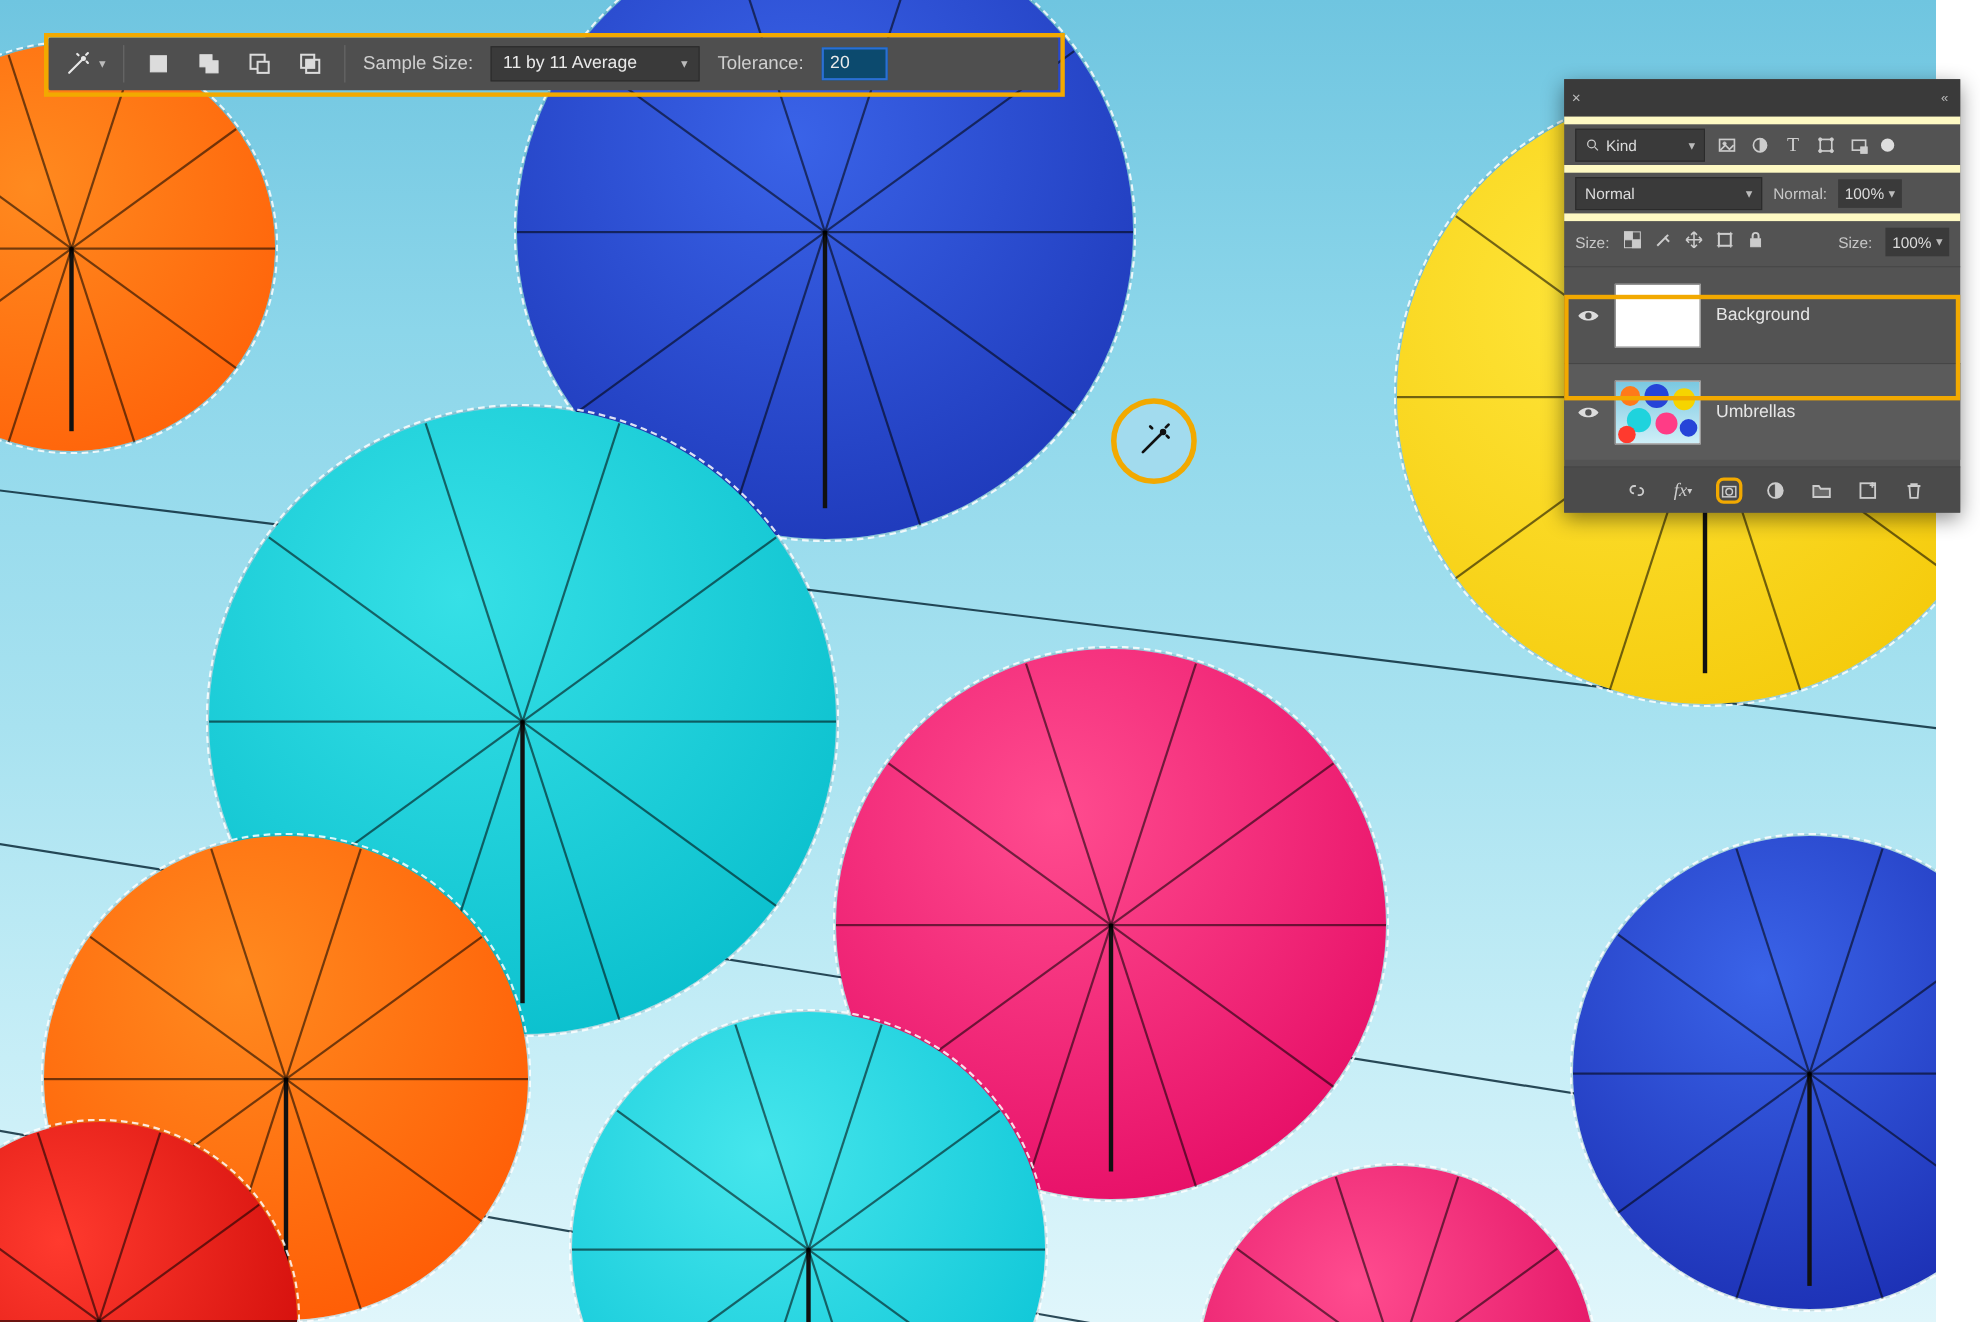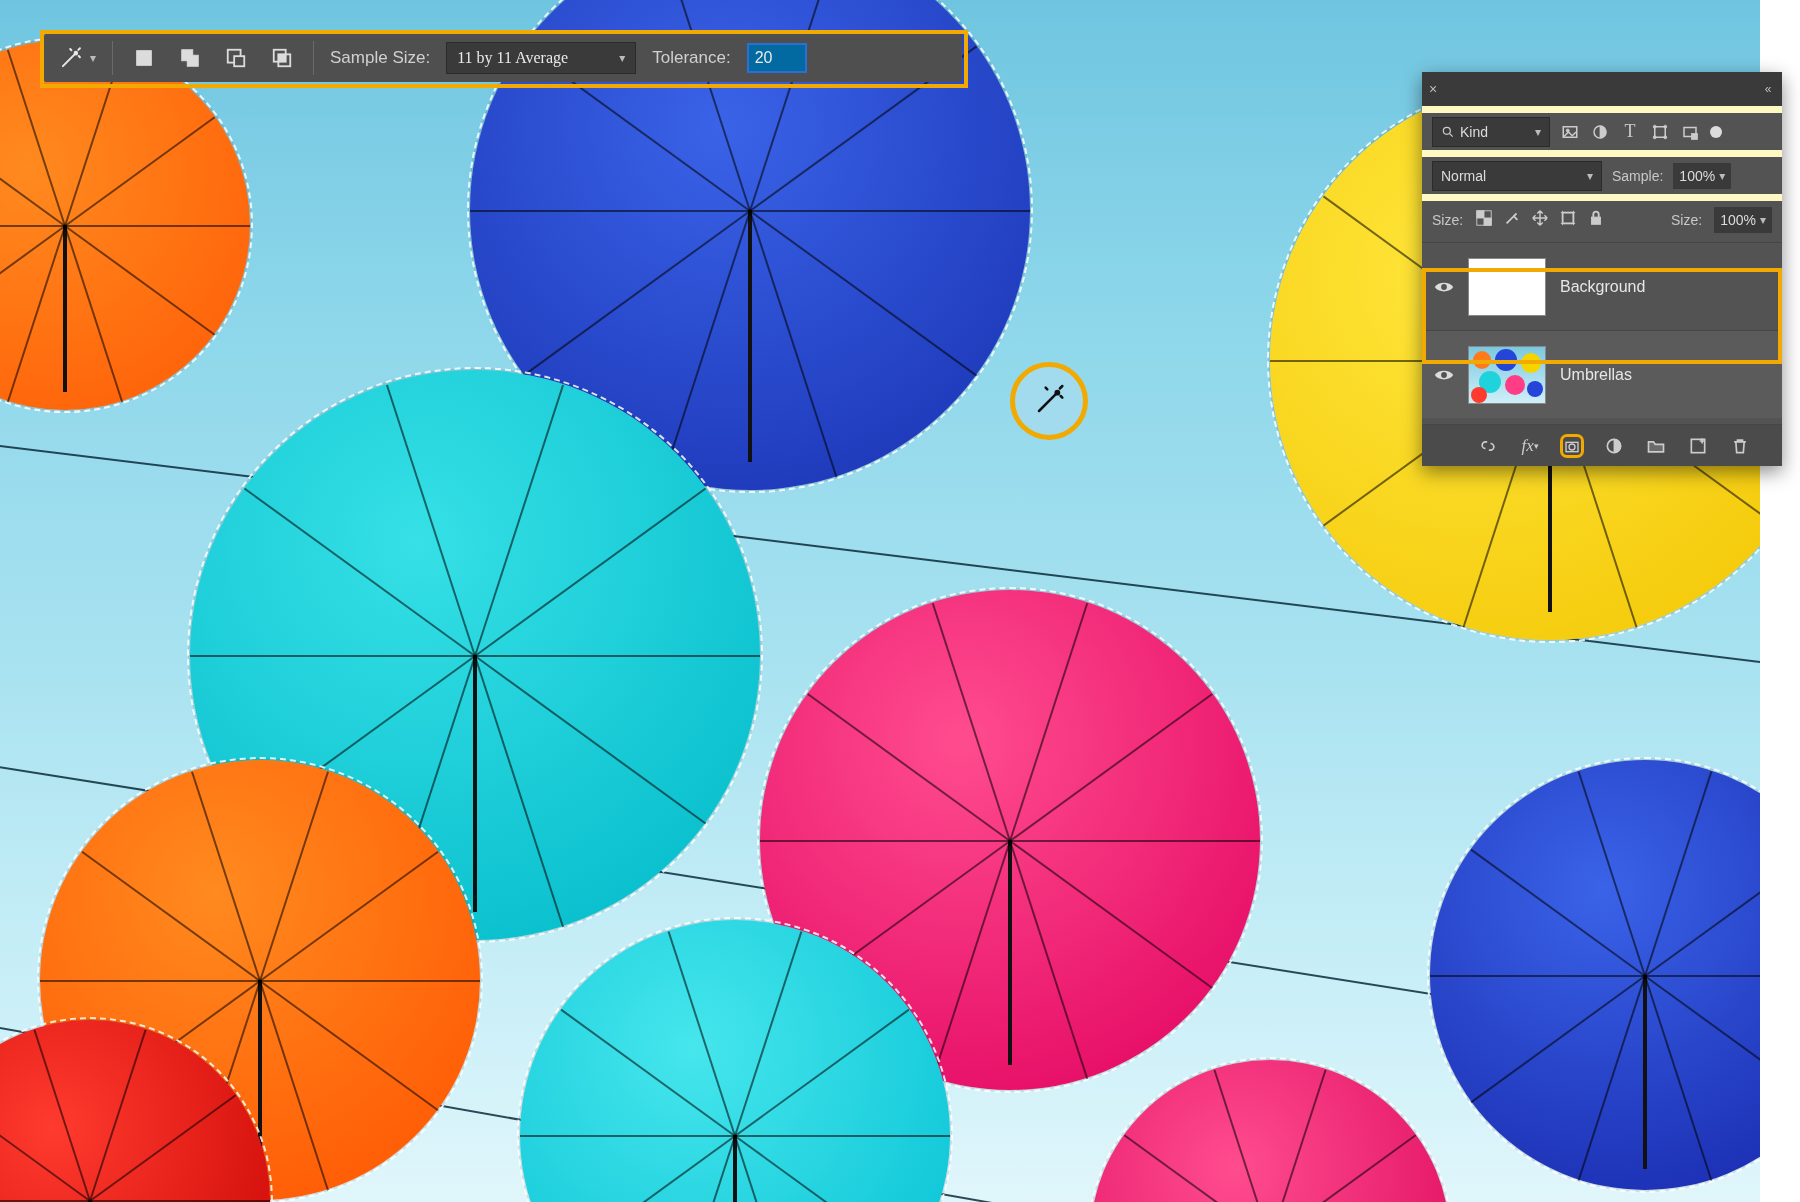--- a/index.html
+++ b/index.html
@@ -70,24 +70,24 @@
   .vsep { width:1px; height:34px; background:#6a6a6a; }
 
   .ico-btn { width:30px; height:30px; display:flex; align-items:center; justify-content:center; cursor:pointer; }
   .ico-btn svg { width:22px; height:22px; stroke:#dcdcdc; fill:#dcdcdc; }
 
   .label { color:#d0d0d0; white-space:nowrap; }
   .select {
     display:flex; align-items:center; justify-content:space-between;
     background:#3a3a3a; height:32px; padding:0 10px;
     min-width:190px; font-size:16px; color:#eaeaea;
-    border:1px solid #2b2b2b; cursor:pointer;font-family:Liberation Serif, serif;
+    border:1px solid #2b2b2b; cursor:pointer;
   }
   .tol-input {
-    width:60px; height:30px; background:#0369a1; color:#eaeaea;
+    width:60px; height:30px; background:#0c4a6e; color:#eaeaea;
     border:2px solid #2b6fd4; text-align:left; padding:0 6px; font-size:16px;
   }
 
   
   .layers-panel {
     position:absolute; right:18px; top:72px;
     width:360px; background:#535353; color:#dcdcdc;
     font-size:15px; box-shadow:0 6px 18px rgba(0,0,0,.45);
   }
   .panel-tabrow {
@@ -429,21 +429,21 @@
         </span>
       <span style="width:12px;height:12px;border-radius:50%;background:#ddd;align-self:center;"></span>
     </div>
   </div>
 
   <div class="panel-row">
     <div class="mini-select" style="max-width:170px">
       <span>Normal</span>
       <span class="caret">▾</span>
     </div>
-    <span class="pill-label">Sample:</span>
+    <span class="pill-label">Normal:</span>
     <div class="pct-box">
       <span>100%</span>
       <span class="caret">▾</span>
     </div>
   </div>
 
   <div class="panel-row lock-row">
     <span class="pill-label">Size:</span>
     <div class="icons">
       <span><svg viewBox="0 0 20 20">

